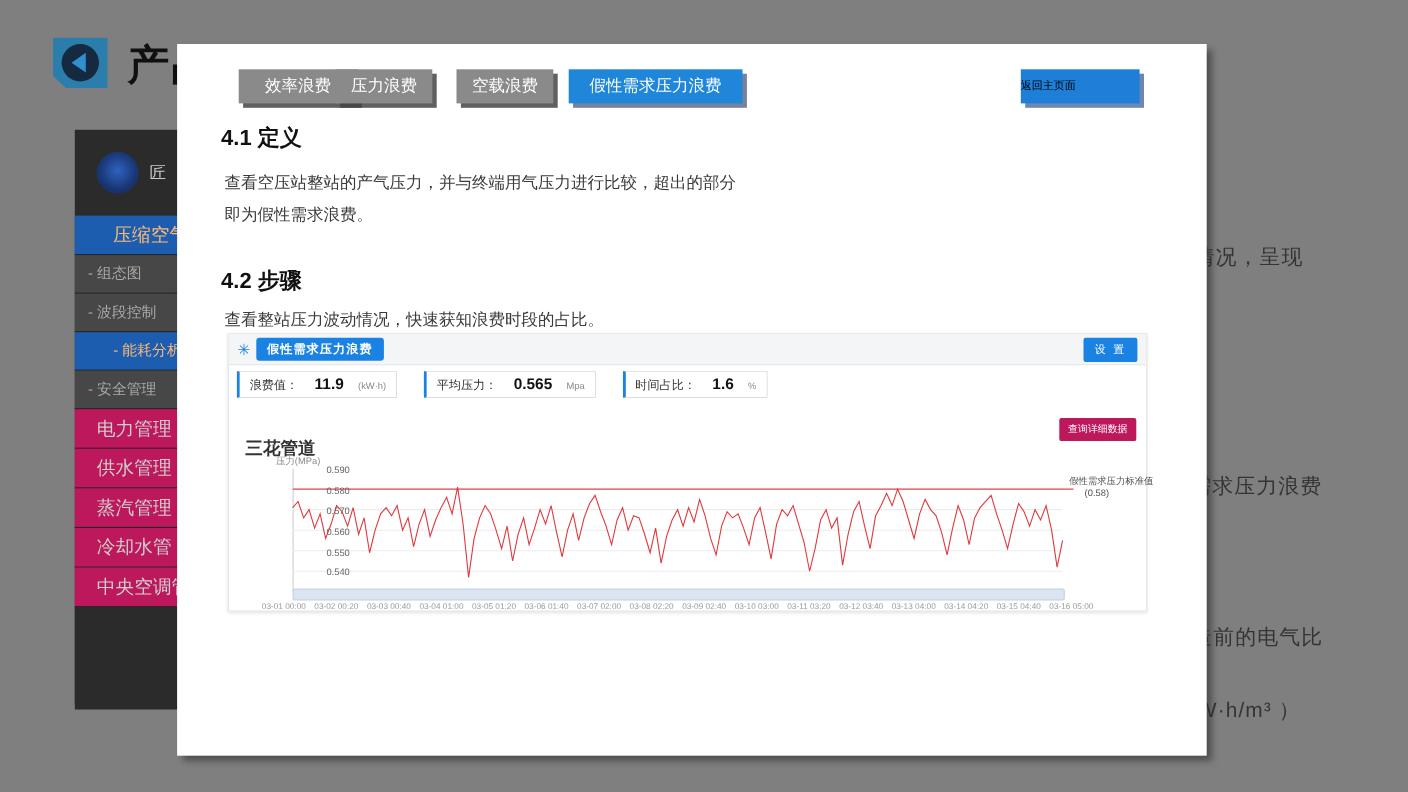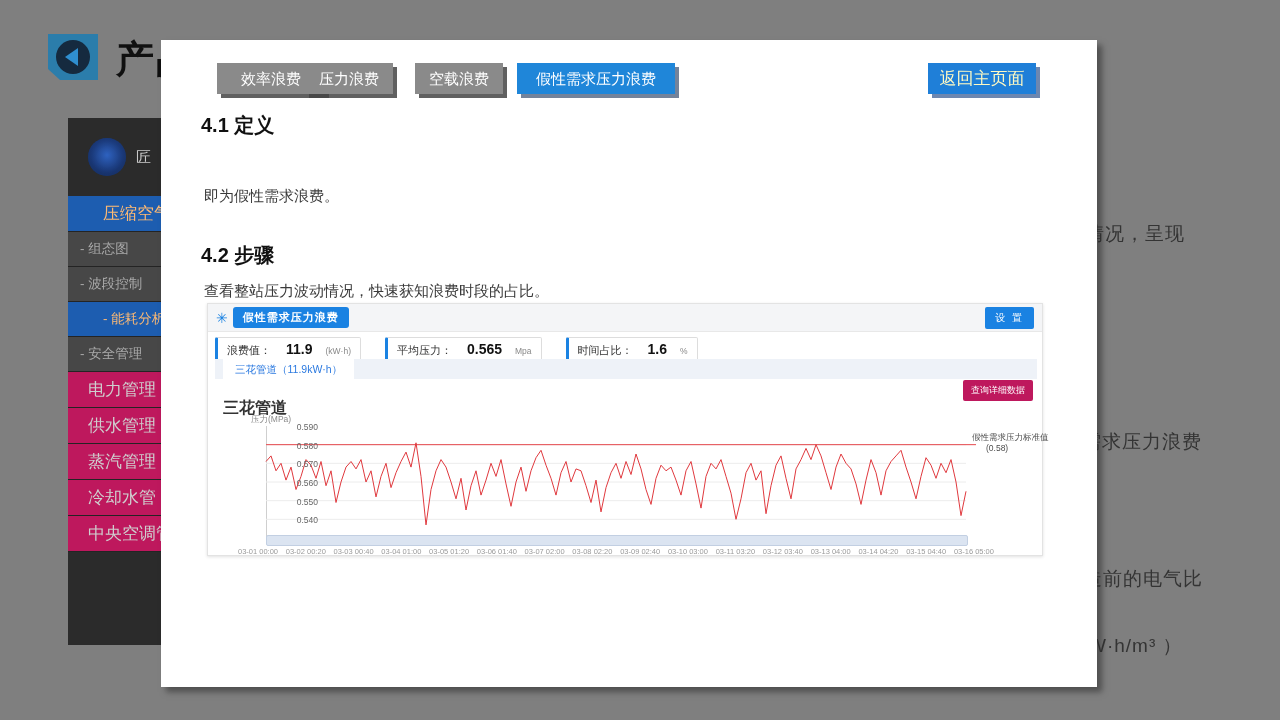--- a/index.html
+++ b/index.html
@@ -33,22 +33,22 @@
   .frag { position:absolute; color:#343434; font-size:19px; white-space:nowrap; letter-spacing:1px; }
 
   
   .modal { position:absolute; left:161px; top:40px; width:936px; height:647px; background:#ffffff;
     z-index:10; box-shadow:5px 5px 6px rgba(40,40,40,0.55); }
 
   .tab-btn { position:absolute; top:23px; height:31px; line-height:31px; text-align:center;
     background:#8a8a8a; color:#fff; font-size:15px; cursor:pointer;
     box-shadow:4px 4px 0 rgba(68,68,68,0.85); }
   .tab-btn.active { background:#1f86d9; box-shadow:4px 4px 0 rgba(80,100,130,0.8); }
-  .return-btn { position:absolute; top:23px; left:767px; width:108px; height:31px; line-height:31px; text-align:center;
-    background:#1f7fd8; color:#fef9c3; font-size:17px; cursor:pointer; box-shadow:4px 4px 0 rgba(60,95,150,0.75); }
+  .return-btn { position:absolute; top:23px; left:767px; width:108px; height:31px; line-height:31px; 
+    background:#1f7fd8; color:#000000; font-size:10px; cursor:pointer; box-shadow:4px 4px 0 rgba(60,95,150,0.75); }
 
   .sec-head { position:absolute; left:40px; font-size:20px; font-weight:700; color:#111; }
   .sec-body { position:absolute; left:43px; font-size:15px; color:#3a3a3a; line-height:29px; white-space:nowrap; }
 
   
   .shot { position:absolute; left:46px; top:263px; width:836px; height:253px; background:#fff;
     border:1px solid #e3e3e3; box-shadow:0 1px 3px rgba(0,0,0,0.12); font-family:"Liberation Sans",sans-serif; }
   .shot-header { position:absolute; left:0; top:0; right:0; height:28px; background:#f4f5f7; border-bottom:1px solid #e8e8e8;
     display:flex; align-items:center; padding:0 8px; }
   .shot-app-icon { color:#1a82e2; font-size:14px; margin-right:5px; }
@@ -122,20 +122,21 @@
 
   <div class="modal">
 
     <div class="tab-btn" style="left:56px; width:108px;">效率浪费</div>
     <div class="tab-btn" style="left:144px; width:88px;">压力浪费</div>
     <div class="tab-btn" style="left:254px; width:88px;">空载浪费</div>
     <div class="tab-btn active" style="left:356px; width:158px;">假性需求压力浪费</div>
     <div class="return-btn">返回主页面</div>
 
     <div class="sec-head" style="top:72px;">4.1 定义</div>
+    <div class="sec-body" style="top:112px;">查看空压站整站的产气压力，并与终端用气压力进行比较，超出的部分</div>
     <div class="sec-body" style="top:141px;">即为假性需求浪费。</div>
 
     <div class="sec-head" style="top:202px;">4.2 步骤</div>
     <div class="sec-body" style="top:236px;">查看整站压力波动情况，快速获知浪费时段的占比。</div>
 
     <div class="shot">
 
       <div class="shot-header">
         <span class="shot-app-icon">✳</span>
         <span class="shot-badge">假性需求压力浪费</span>
@@ -153,23 +154,20 @@
           <span class="stat-value">0.565</span>
           <span class="stat-unit">Mpa</span>
         </div>
         <div class="stat-card">
           <span class="stat-label">时间占比：</span>
           <span class="stat-value">1.6</span>
           <span class="stat-unit">%</span>
         </div>
       </div>
 
-      <div class="pipe-strip">
-        <div class="pipe-tab">三花管道（11.9kW·h）</div>
-      </div>
 
       <div class="query-btn">查询详细数据</div>
 
       <div class="chart-title">三花管道</div>
       <div class="ylab">压力(MPa)</div>
 
       <div class="plot-wrap">
         <div class="plot-axis"></div>
         <svg width="712" height="112" viewBox="0 0 712 112">
             <line x1="0" y1="18.6666666666667" x2="700" y2="18.6666666666667" stroke="#ececec" stroke-width="1"></line>

